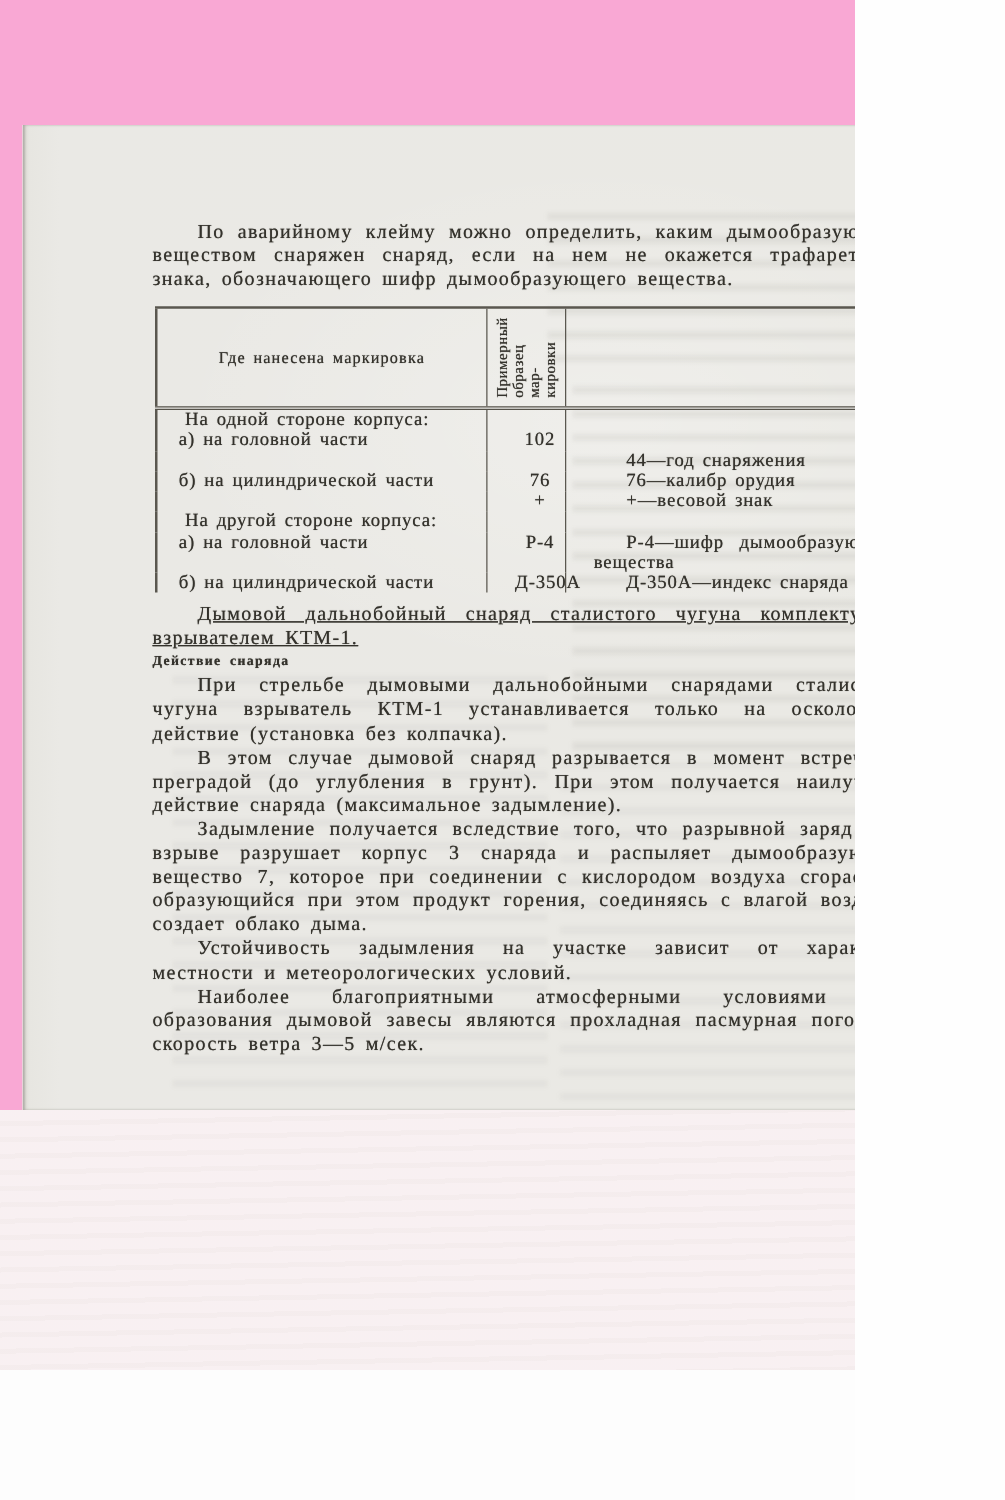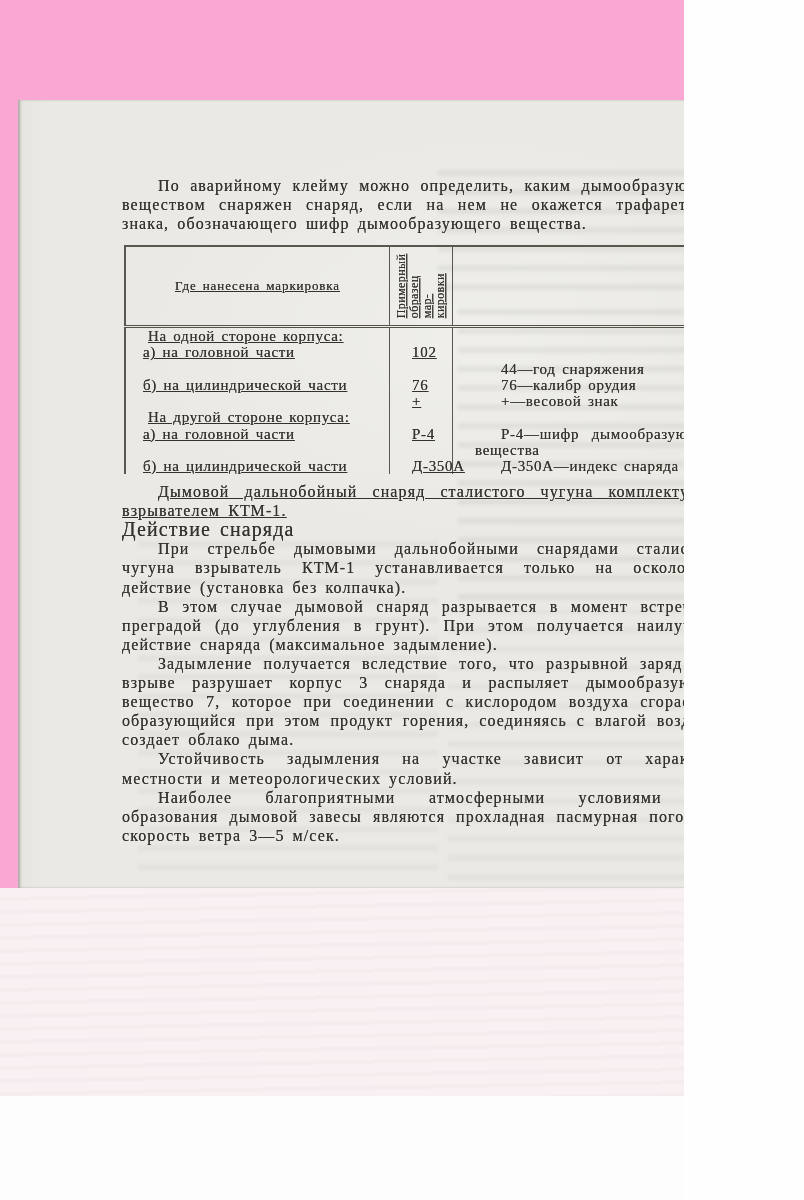--- a/index.html
+++ b/index.html
@@ -31,32 +31,32 @@
   .content p{margin:0;text-align:justify;text-indent:36px;}
 
   
   .mtable{margin:12px 0 8px 2px;width:598px;border-top:2px solid #5a574f;
           font-size:15px;line-height:16.2px;letter-spacing:.7px;word-spacing:2px;}
   .thead{display:grid;grid-template-columns:266px 63px 269px;height:78px;
          border-bottom:3px double #55524a;}
   .thead>div{display:flex;align-items:center;justify-content:center;text-align:center;
          font-size:13px;letter-spacing:.9px;line-height:14px;}
   .b-l{border-left:2px solid #5a574f;}
-  .b-r{border-right:1.5px solid #5a574f;text-decoration:underline;}
+  .b-r{border-right:1.5px solid #5a574f;}
   .vhead{white-space:pre-line;transform:rotate(-90deg);font-size:12px;line-height:13px;
          letter-spacing:.4px;text-align:left;width:84px;}
   .trow{display:grid;grid-template-columns:266px 63px 269px;}
   .c1{padding-left:16px;}
   .c1.sub{padding-left:17px;}
-  .c2{text-align:left;}
+  .c2{text-align:center;}
   .c3{padding-left:6px;text-indent:26px;text-align:justify;}
   .trow>div{min-height:16.2px;padding-left:22px;}
 
   .after{margin-top:9px;text-decoration:underline;}
-  .heading{margin:5px 0;text-align:center;font-weight:normal;font-size:20px;
+  .heading{margin:5px 0;text-align:center;font-weight:bold;font-size:11px;
            letter-spacing:1.1px;text-indent:0 !important;}
 </style>
 </head>
 <body>
 
 <div class="canvas">
 
   <div class="sheet">
 
     <div class="bleed" style="left:420px;top:60px;width:340px;height:130px;"></div>

